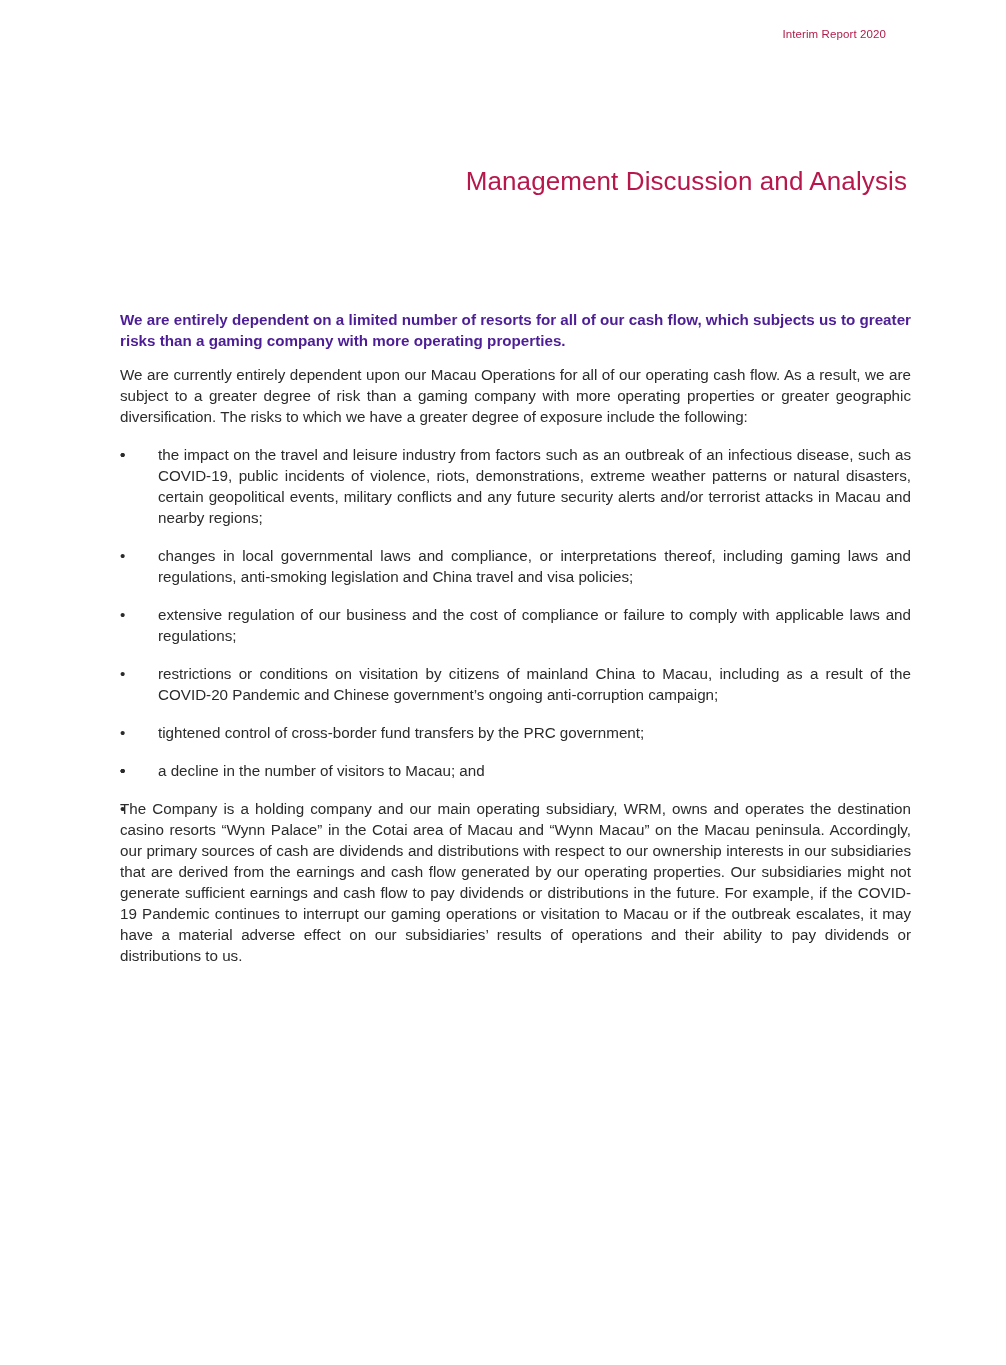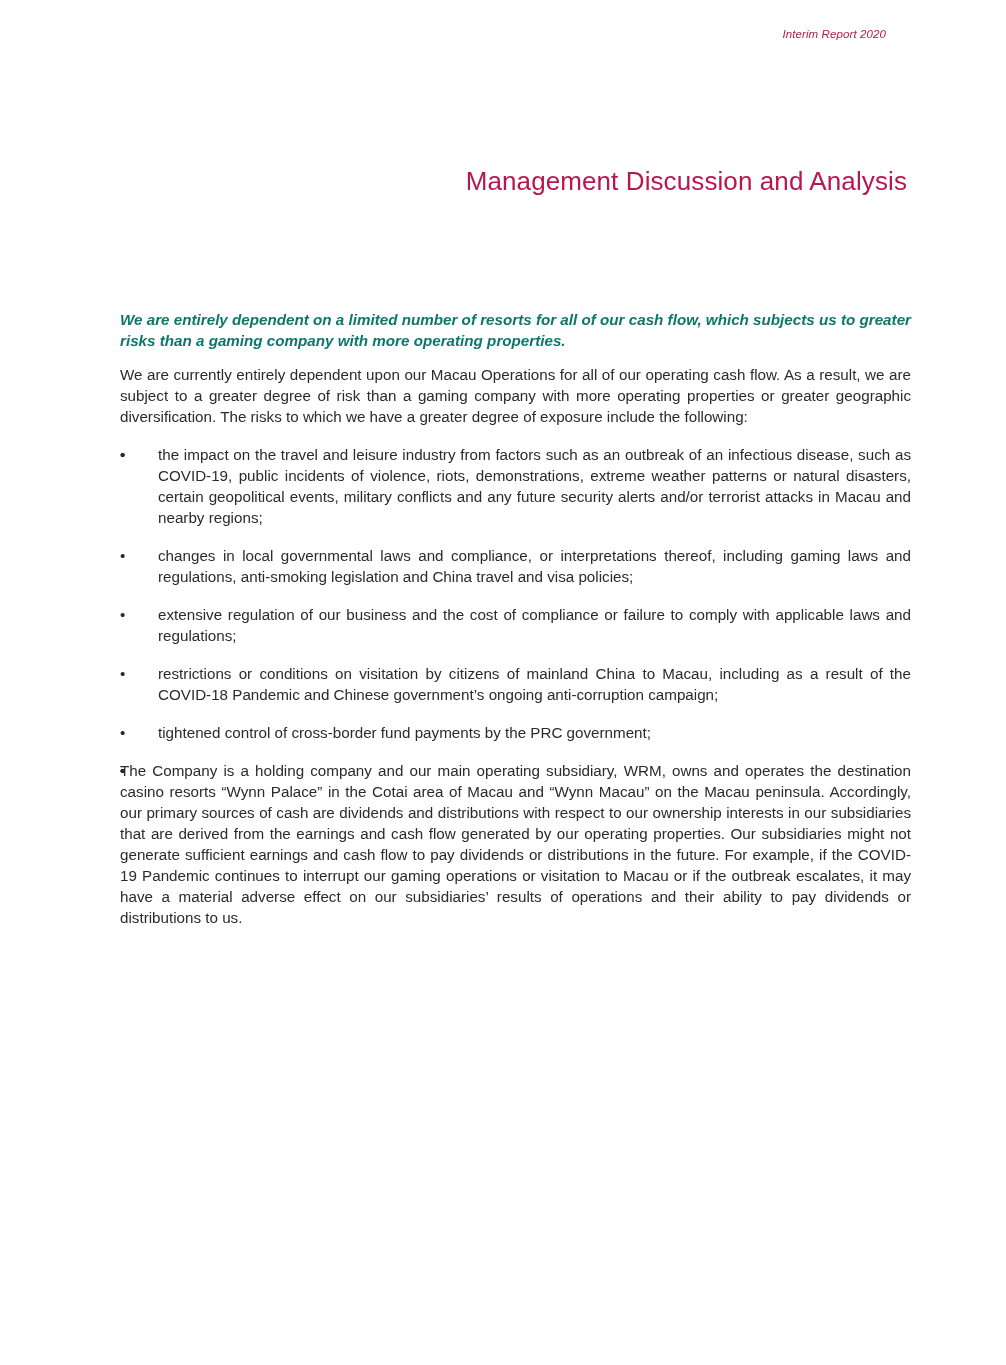--- a/index.html
+++ b/index.html
@@ -1,25 +1,25 @@
 <!DOCTYPE html>
 <html><head>
   <meta charset="utf-8">
   <style>
     html, body { margin: 0; padding: 0; background: #ffffff; }
     body { width: 1006px; height: 1365px; position: relative; overflow: hidden;
            font-family: "Liberation Sans", sans-serif; color: #2b2b2b; }
-    .header { position: absolute; top: 0; right: 0; width: 864px; height: 60px; font-style: italic; }
+    .header { position: absolute; top: 0; right: 0; width: 864px; height: 60px; }
     .report-label { position: absolute; right: 120px; top: 28px; font-size: 11.5px; color: #b01c4a; letter-spacing: 0.1px; }
     .header-rule { position: absolute; left: 896px; top: 0; width: 1px; height: 48px; background: #8a8a8a; }
     .page-num { position: absolute; left: 911px; top: 20px; font-size: 26px; color: #404040; font-weight: 300; margin-top: 24px; }
     .section-title { position: absolute; right: 99px; top: 166px; font-size: 26px; color: #b8174c; letter-spacing: 0.1px; }
     .content { position: absolute; left: 120px; top: 309px; width: 791px; font-size: 15.2px; line-height: 21px; }
     .content p { margin: 0; text-align: justify; }
-    .heading { font-weight: bold; font-style: italic; color: #0f766e; margin-bottom: 13px !important; }
+    .heading { font-weight: bold; color: #4c1d95; margin-bottom: 13px !important; }
     .para { margin-bottom: 15px !important; }
     ul.bullets { list-style: none; margin: 0 0 13px 0; padding: 0; }
     ul.bullets li { position: relative; padding-left: 38px; margin-bottom: 17px; text-align: justify; }
     ul.bullets li:last-child { margin-bottom: 0; }
     .bullet-dot { position: absolute; left: 0; top: 0; }
   </style>
 </head>
 <body>
 
 <div class="header">
@@ -32,22 +32,22 @@
 
 <div class="content">
   <p class="heading">We are entirely dependent on a limited number of resorts for all of our cash flow, which subjects us to greater risks than a gaming company with more operating properties.</p>
   <p class="para">We are currently entirely dependent upon our Macau Operations for all of our operating cash flow. As a result, we are subject to a greater degree of risk than a gaming company with more operating properties or greater geographic diversification. The risks to which we have a greater degree of exposure include the following:</p>
 
   <ul class="bullets">
     <li><span class="bullet-dot">•</span></li>
     <li><span class="bullet-dot">•</span><span>the impact on the travel and leisure industry from factors such as an outbreak of an infectious disease, such as COVID-19, public incidents of violence, riots, demonstrations, extreme weather patterns or natural disasters, certain geopolitical events, military conflicts and any future security alerts and/or terrorist attacks in Macau and nearby regions;</span></li>
     <li><span class="bullet-dot">•</span><span>changes in local governmental laws and compliance, or interpretations thereof, including gaming laws and regulations, anti-smoking legislation and China travel and visa policies;</span></li>
     <li><span class="bullet-dot">•</span><span>extensive regulation of our business and the cost of compliance or failure to comply with applicable laws and regulations;</span></li>
-    <li><span class="bullet-dot">•</span><span>restrictions or conditions on visitation by citizens of mainland China to Macau, including as a result of the COVID-18 Pandemic and Chinese government’s ongoing anti-corruption campaign;</span></li>
-    <li><span class="bullet-dot">•</span><span>tightened control of cross-border fund payments by the PRC government;</span></li>
+    <li><span class="bullet-dot">•</span><span>restrictions or conditions on visitation by citizens of mainland China to Macau, including as a result of the COVID-20 Pandemic and Chinese government’s ongoing anti-corruption campaign;</span></li>
+    <li><span class="bullet-dot">•</span><span>tightened control of cross-border fund transfers by the PRC government;</span></li>
     <li><span class="bullet-dot">•</span></li>
     <li><span class="bullet-dot">•</span></li>
-    <li><span class="bullet-dot">•</span></li>
+    <li><span class="bullet-dot">•</span><span>a decline in the number of visitors to Macau; and</span></li>
     <li><span class="bullet-dot">•</span></li>
   </ul>
 
   <p class="para">The Company is a holding company and our main operating subsidiary, WRM, owns and operates the destination casino resorts “Wynn Palace” in the Cotai area of Macau and “Wynn Macau” on the Macau peninsula. Accordingly, our primary sources of cash are dividends and distributions with respect to our ownership interests in our subsidiaries that are derived from the earnings and cash flow generated by our operating properties. Our subsidiaries might not generate sufficient earnings and cash flow to pay dividends or distributions in the future. For example, if the COVID-19 Pandemic continues to interrupt our gaming operations or visitation to Macau or if the outbreak escalates, it may have a material adverse effect on our subsidiaries’ results of operations and their ability to pay dividends or distributions to us.</p>
 </div>
 
 </body></html>

